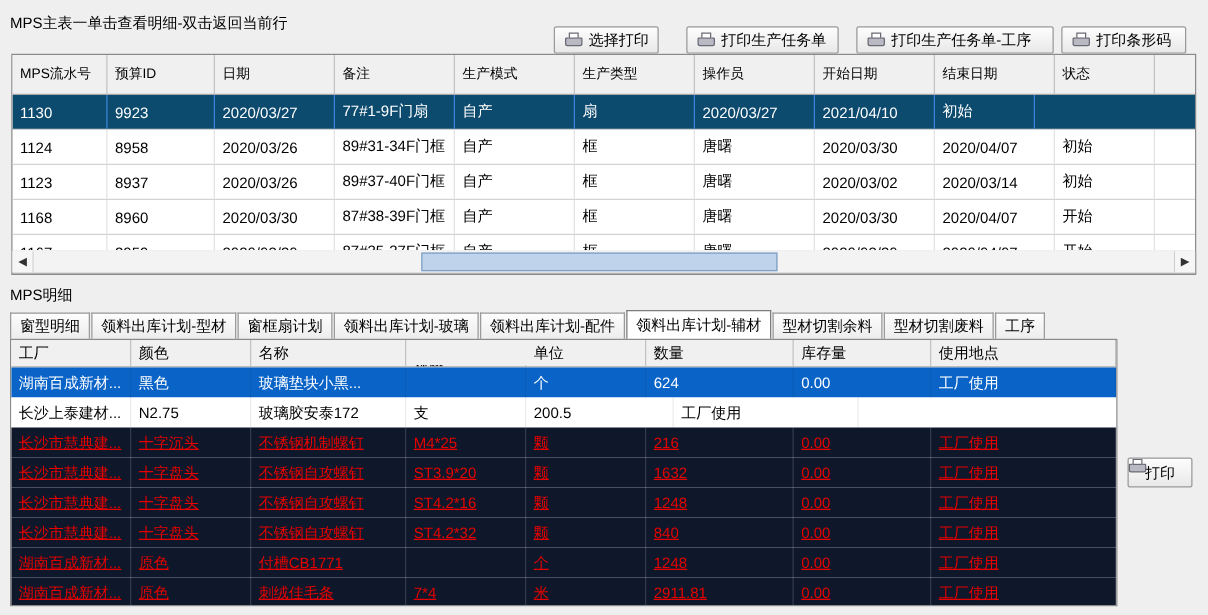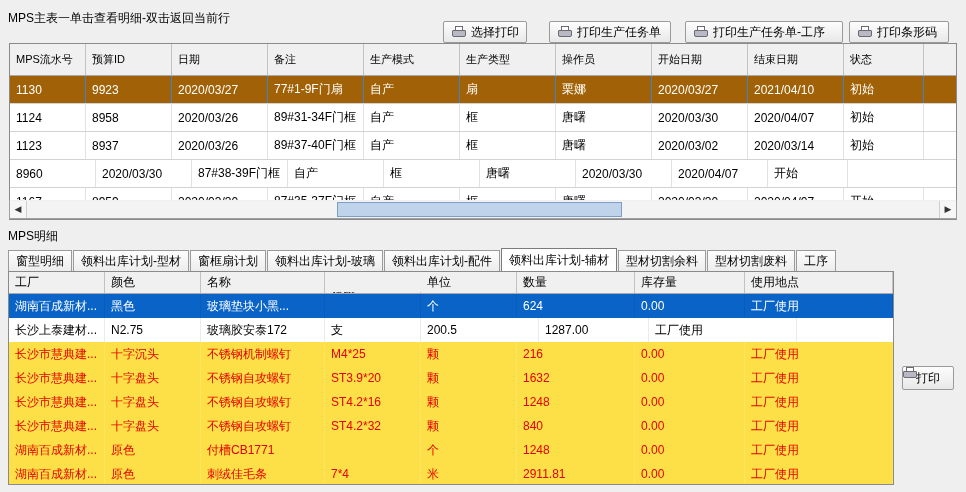--- a/index.html
+++ b/index.html
@@ -113,21 +113,21 @@
     border-right: 1px solid #e2e2e2;
     display: flex;
     align-items: center;
     padding-left: 6px;
     font-size: 12px;
     box-sizing: border-box;
     overflow: hidden;
     white-space: nowrap;
   }
   .mps-row.sel {
-    background: #a16207;
+    background: #0c4a6e;
     color: #fff;
   }
   .mps-row.sel .c { border-right-color: #3a84d8; }
 
   
   .hscroll {
     position: absolute;
     left: 9px; top: 200px;
     width: 948px;
     height: 19px;
@@ -241,21 +241,21 @@
     align-items: center;
     padding-left: 6px;
     font-size: 12px;
     box-sizing: border-box;
     overflow: hidden;
     white-space: nowrap;
     border-right: 1px solid rgba(0,0,0,0.08);
   }
   .d-row.blue { background: #0a64c8; color: #fff; }
   .d-row.white { background: #fff; color: #000; }
-  .d-row.red { background: #fde047; color: #e60000; }
+  .d-row.red { background: #0f172a; color: #e60000; text-decoration: underline; }
   .d-row.red .c { border-right-color: rgba(255,255,255,0.15); }
 
   
   .print-side {
     position: absolute;
     left: 902px; top: 366px;
     width: 52px; height: 24px;
     background: linear-gradient(#fdfdfd, #e8e8e8);
     border: 1px solid #9a9a9a;
     border-radius: 2px;
@@ -305,21 +305,20 @@
       <div class="hc" style="width: 80px;">状态</div>
     </div>
   <div id="mps-body">
       <div class="mps-row sel">
         <div class="c" style="width: 76px;">1130</div>
         <div class="c" style="width: 86px;">9923</div>
         <div class="c" style="width: 96px;">2020/03/27</div>
         <div class="c" style="width: 96px;">77#1-9F门扇</div>
         <div class="c" style="width: 96px;">自产</div>
         <div class="c" style="width: 96px;">扇</div>
-        <div class="c" style="width: 96px;">栗娜</div>
         <div class="c" style="width: 96px;">2020/03/27</div>
         <div class="c" style="width: 96px;">2021/04/10</div>
         <div class="c" style="width: 80px;">初始</div>
       </div>
       <div class="mps-row">
         <div class="c" style="width: 76px;">1124</div>
         <div class="c" style="width: 86px;">8958</div>
         <div class="c" style="width: 96px;">2020/03/26</div>
         <div class="c" style="width: 96px;">89#31-34F门框</div>
         <div class="c" style="width: 96px;">自产</div>
@@ -335,20 +334,21 @@
         <div class="c" style="width: 96px;">2020/03/26</div>
         <div class="c" style="width: 96px;">89#37-40F门框</div>
         <div class="c" style="width: 96px;">自产</div>
         <div class="c" style="width: 96px;">框</div>
         <div class="c" style="width: 96px;">唐曙</div>
         <div class="c" style="width: 96px;">2020/03/02</div>
         <div class="c" style="width: 96px;">2020/03/14</div>
         <div class="c" style="width: 80px;">初始</div>
       </div>
       <div class="mps-row">
+        <div class="c" style="width: 76px;">1168</div>
         <div class="c" style="width: 86px;">8960</div>
         <div class="c" style="width: 96px;">2020/03/30</div>
         <div class="c" style="width: 96px;">87#38-39F门框</div>
         <div class="c" style="width: 96px;">自产</div>
         <div class="c" style="width: 96px;">框</div>
         <div class="c" style="width: 96px;">唐曙</div>
         <div class="c" style="width: 96px;">2020/03/30</div>
         <div class="c" style="width: 96px;">2020/04/07</div>
         <div class="c" style="width: 80px;">开始</div>
       </div>
@@ -410,21 +410,20 @@
         <div class="c" style="width: 118px;">624</div>
         <div class="c" style="width: 110px;">0.00</div>
         <div class="c" style="width: 148px;">工厂使用</div>
       </div>
       <div class="d-row white">
         <div class="c" style="width: 96px;">长沙上泰建材...</div>
         <div class="c" style="width: 96px;">N2.75</div>
         <div class="c" style="width: 124px;">玻璃胶安泰172</div>
         <div class="c" style="width: 96px;">支</div>
         <div class="c" style="width: 118px;">200.5</div>
-        <div class="c" style="width: 110px;">1287.00</div>
         <div class="c" style="width: 148px;">工厂使用</div>
       </div>
       <div class="d-row red">
         <div class="c" style="width: 96px;">长沙市慧典建...</div>
         <div class="c" style="width: 96px;">十字沉头</div>
         <div class="c" style="width: 124px;">不锈钢机制螺钉</div>
         <div class="c" style="width: 96px;">M4*25</div>
         <div class="c" style="width: 96px;">颗</div>
         <div class="c" style="width: 118px;">216</div>
         <div class="c" style="width: 110px;">0.00</div>

